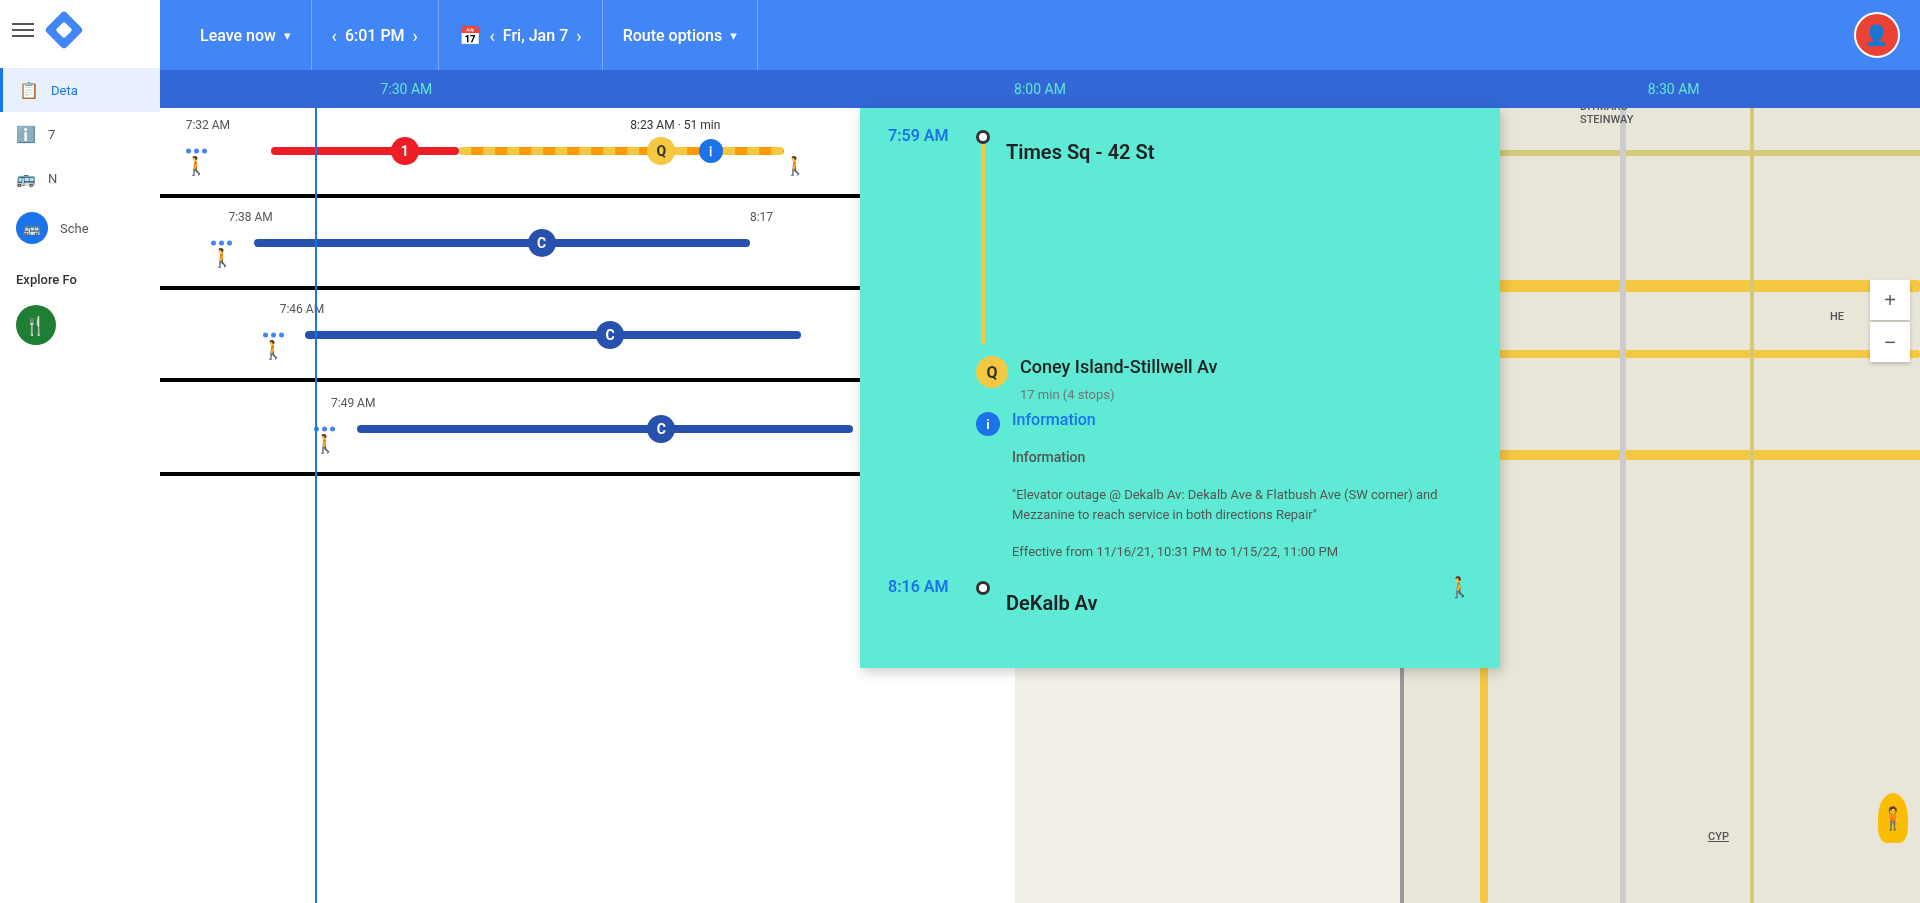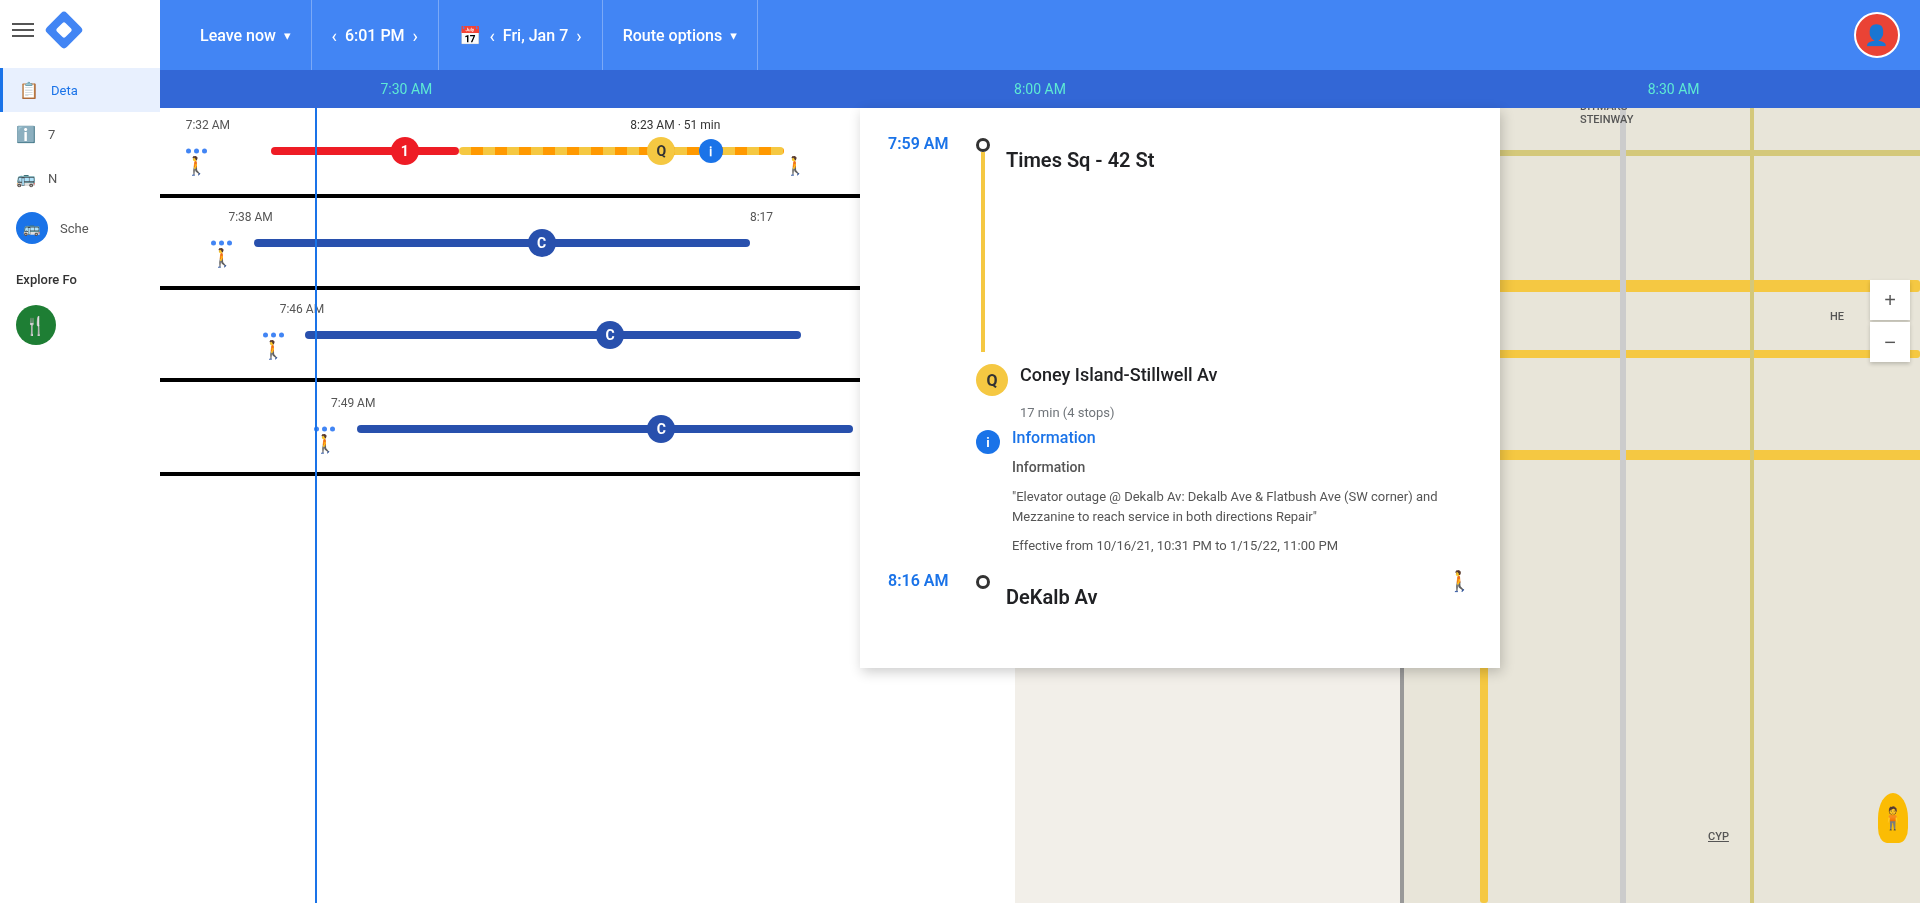--- a/index.html
+++ b/index.html
@@ -337,24 +337,24 @@
       color: #333;
       top: 10px;
     }
 
     
     .popup-panel {
       position: absolute;
       top: 108px;
       left: 860px;
       width: 640px;
-      background: #ffffff;
+      background: #5eead4;
       z-index: 30;
       box-shadow: 2px 4px 12px rgba(0,0,0,0.2);
-      padding: 24px 28px;
+      padding: 16px 28px;
       min-height: 560px;
     }
 
     .popup-stop-row {
       display: flex;
       align-items: flex-start;
       gap: 16px;
       margin-bottom: 12px;
     }
     .popup-time {
@@ -411,21 +411,21 @@
       flex-direction: column;
     }
     .popup-transit-name {
       font-size: 18px;
       font-weight: 500;
       color: #202124;
     }
     .popup-transit-detail {
       font-size: 13px;
       color: #70757a;
-      margin-top: 20px;
+      margin-top: 10px;
     }
 
     .popup-info-row {
       display: flex;
       align-items: flex-start;
       gap: 12px;
       margin: 8px 0 8px 88px;
     }
     .popup-info-icon {
       width: 24px; height: 24px;
@@ -434,21 +434,21 @@
       display: flex; align-items: center; justify-content: center;
       font-size: 13px;
       font-weight: bold;
       color: white;
       flex-shrink: 0;
       margin-top: 2px;
     }
     .popup-info-content {
       display: flex;
       flex-direction: column;
-      gap: 12px;
+      gap: 20px;
     }
     .popup-info-title {
       font-size: 16px;
       color: #1a73e8;
       font-weight: 500;
     }
     .popup-info-label {
       font-size: 14px;
       color: #555;
       font-weight: 500;
@@ -704,21 +704,21 @@
       <span class="popup-transit-detail">17 min (4 stops)</span>
     </div>
   </div>
 
   <div class="popup-info-row">
     <div class="popup-info-icon">i</div>
     <div class="popup-info-content">
       <span class="popup-info-title">Information</span>
       <span class="popup-info-label">Information</span>
       <span class="popup-info-text">"Elevator outage @ Dekalb Av: Dekalb Ave &amp; Flatbush Ave (SW corner) and Mezzanine to reach service in both directions Repair"</span>
-      <span class="popup-info-date">Effective from 10/16/21, 10:31 PM to 1/15/22, 11:00 PM</span>
+      <span class="popup-info-date">Effective from 11/16/21, 10:31 PM to 1/15/22, 11:00 PM</span>
     </div>
   </div>
 
   <div class="popup-bottom-stop">
     <div class="popup-time">8:16 AM</div>
     <div class="popup-stop-dot-container">
       <div class="popup-stop-dot"></div>
     </div>
     <div class="popup-stop-name">DeKalb Av</div>
 

